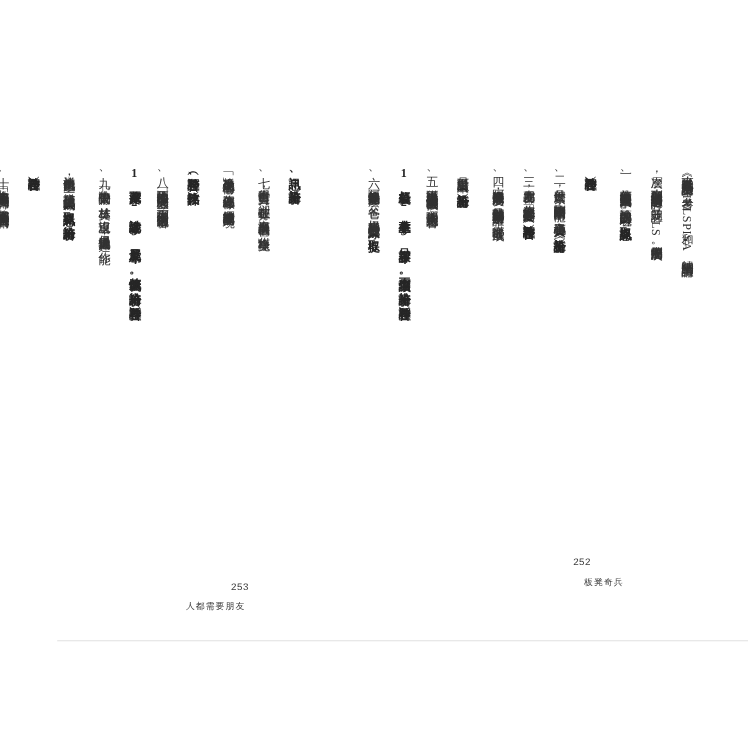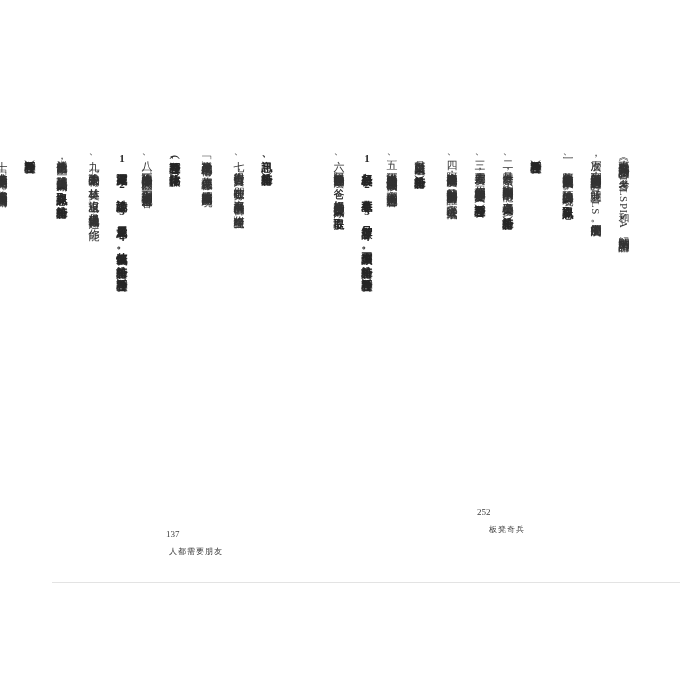--- a/index.html
+++ b/index.html
@@ -21,29 +21,29 @@
   .g-item{margin-block-start:16px;}
   .g-cont{margin-block-start:4px;}
   .ind-none{padding-block-start:0;}
   .ind-para{padding-block-start:26px;}
   .ind-cont{padding-block-start:16px;}
   .ind-opt{padding-block-start:9px;}
   .b{font-weight:700;color:#262626;}
   .u{text-orientation:upright;}
   
   .folio{
-    position:absolute;width:60px;text-align:left;
-    font-size:9px;color:#3c3c3c;font-family:Liberation Serif, serif;
+    position:absolute;width:60px;text-align:right;
+    font-size:9px;color:#3c3c3c;font-family:Liberation Mono, monospace;
   }
   .running-title{
     position:absolute;width:120px;text-align:center;
     font-size:8px;color:#3a3a3a;letter-spacing:1px;
   }
   .folio-right{left:477px;top:507px;}
-  .title-right{left:447px;top:524px;}
+  .title-right{left:447px;top:524px;text-align:right;}
   .folio-left{left:166px;top:529px;}
   .title-left{left:136px;top:546px;}
   
   .page-edge{position:absolute;left:52px;right:0;top:582px;height:1px;background:#e3e3e3;}
 </style>
 </head>
 <body>
 
 <div class="spread">
 
@@ -70,18 +70,18 @@
       <div class="col g-cont ind-opt"><span class="b u">1深藏不露 2詭計多端 3愛屋及烏 4慷慨仗義。</span><span class="b">（推論分析、詮釋整合）</span></div>
       <div class="col g-item ind-none"><span>九、小說中的「背景人物」—林英雄，一直沒出現，但是透過其他人物口述，你能</span></div>
       <div class="col g-cont ind-cont"><span>拼湊出他的角色形象，試著描述他是一位怎樣的人嗎？</span><span class="b">（提取訊息、推論分析、</span></div>
       <div class="col g-cont ind-cont"><span class="b">詮釋整合）</span></div>
       <div class="col g-item ind-none"><span>十、本書中的「木棉」象徵「英雄」的精神。你知道還有哪些植物具有其特別的精</span></div>
     </div>
 
   <div class="folio folio-right">252</div>
   <div class="running-title title-right">板凳奇兵</div>
 
-  <div class="folio folio-left">137</div>
+  <div class="folio folio-left">253</div>
   <div class="running-title title-left">人都需要朋友</div>
 
   <div class="page-edge"></div>
 
 </div>
 
 </body></html>

